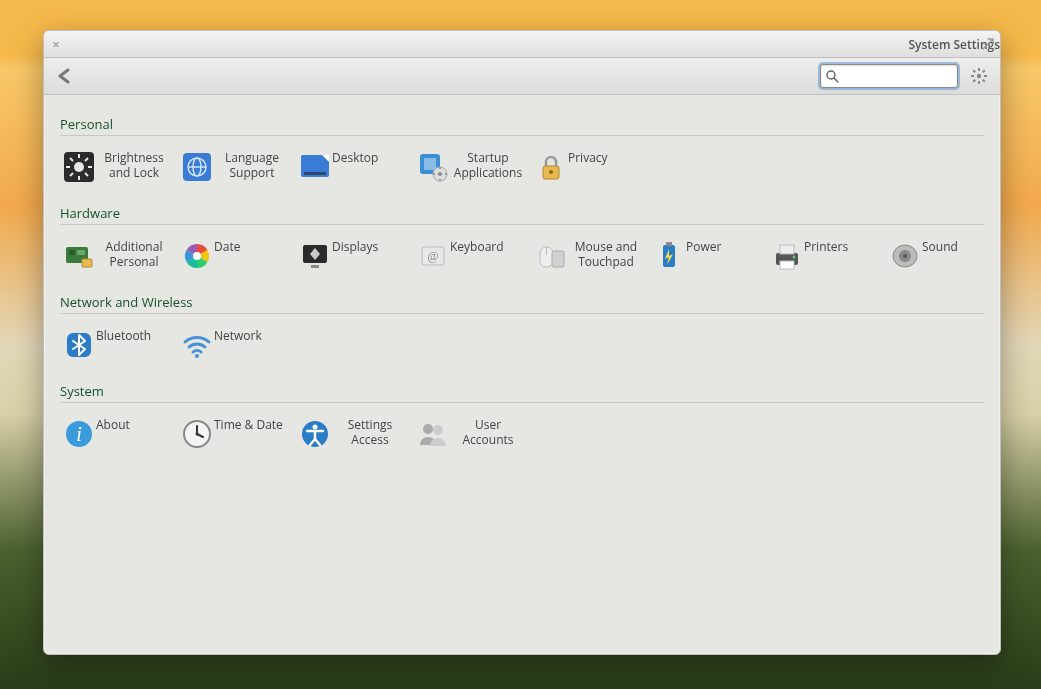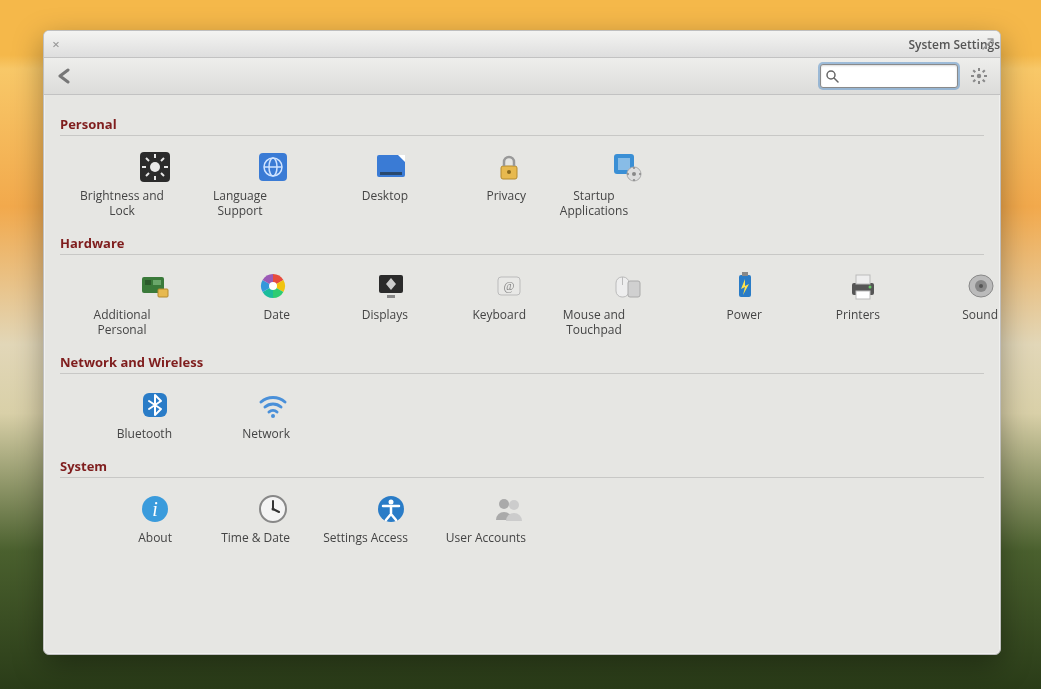--- a/index.html
+++ b/index.html
@@ -38,25 +38,25 @@
   .back-btn{color:#777;cursor:pointer;padding:4px;}
   .spacer{flex:1;}
   .search{
     width:128px;height:22px;border:1px solid #8a8a8a;border-radius:3px;
     background:#fff;box-shadow:inset 0 1px 2px rgba(0,0,0,.15),0 0 0 2px rgba(80,140,200,.5);
     display:flex;align-items:center;padding:0 4px;gap:4px;
   }
   .search input{border:none;outline:none;width:100%;font-size:12px;background:transparent;}
   .gear-btn{color:#888;cursor:pointer;padding:4px;}
   .content{flex:1;overflow:auto;padding:10px 16px 20px 16px;}
-  .section-title{font-weight:700;color:#7f1d1d;font-size:13px;margin:10px 0 2px 0;}
+  .section-title{font-weight:400;color:#14532d;font-size:13px;margin:10px 0 2px 0;}
   hr.sep{border:none;border-top:1px solid #c8c8c6;margin:2px 0 8px 0;}
   .grid{display:grid;grid-template-columns:repeat(8,1fr);gap:6px 4px;}
   .item{
-    display:flex;flex-direction:column;align-items:flex-end;justify-content:flex-start;
+    display:flex;flex-direction:row;align-items:flex-start;justify-content:flex-start;
     width:110px;padding:6px 2px;cursor:pointer;border-radius:4px;
   }
   .item .icon{width:34px;height:34px;display:flex;align-items:center;justify-content:center;margin-bottom:4px;}
   .item .label{font-size:12px;color:#444;text-align:center;line-height:1.25;max-width:100px;}
   svg{display:block;}
 </style>
 </head>
 <body>
 
 <div class="window">
@@ -150,45 +150,45 @@
               <polygon points="24,5 31,5 31,12" fill="#fff"></polygon>
               <rect x="6" y="22" width="22" height="3" fill="#28486e"></rect>
             </svg>
         </div>
         <div class="label">Desktop</div>
       </div>
 
       <div class="item">
         <div class="icon">
           <svg width="34" height="34" viewBox="0 0 34 34">
-              <rect x="9" y="16" width="16" height="13" rx="2" fill="#e7b94f" stroke="#b48a2e"></rect>
-              <path d="M12 16 v-4 a5 5 0 0 1 10 0 v4" fill="none" stroke="#999" stroke-width="2.5"></path>
-              <circle cx="17" cy="22" r="2" fill="#8a6a1e"></circle>
-            </svg>
-        </div>
-        <div class="label">Privacy</div>
-      </div>
-
-      <div class="item">
-        <div class="icon">
-          <svg width="34" height="34" viewBox="0 0 34 34">
               <rect x="4" y="4" width="20" height="20" rx="3" fill="#3a8fd5"></rect>
               <rect x="8" y="8" width="12" height="12" fill="#fff" opacity=".4"></rect>
               <circle cx="24" cy="24" r="7" fill="#ddd" stroke="#aaa"></circle>
               <circle cx="24" cy="24" r="2" fill="#888"></circle>
               <g stroke="#888" stroke-width="1.5">
                 <line x1="24" y1="17" x2="24" y2="19"></line>
                 <line x1="24" y1="29" x2="24" y2="31"></line>
                 <line x1="17" y1="24" x2="19" y2="24"></line>
                 <line x1="29" y1="24" x2="31" y2="24"></line>
               </g>
             </svg>
         </div>
         <div class="label">Startup Applications</div>
       </div>
+
+      <div class="item">
+        <div class="icon">
+          <svg width="34" height="34" viewBox="0 0 34 34">
+              <rect x="9" y="16" width="16" height="13" rx="2" fill="#e7b94f" stroke="#b48a2e"></rect>
+              <path d="M12 16 v-4 a5 5 0 0 1 10 0 v4" fill="none" stroke="#999" stroke-width="2.5"></path>
+              <circle cx="17" cy="22" r="2" fill="#8a6a1e"></circle>
+            </svg>
+        </div>
+        <div class="label">Privacy</div>
+      </div>
     </div>
 
     <div class="section-title">Hardware</div>
     <hr class="sep">
     <div class="grid">
 
       <div class="item">
         <div class="icon">
           <svg width="34" height="34" viewBox="0 0 34 34">
               <rect x="4" y="8" width="22" height="16" rx="2" fill="#3a7a3a"></rect>

